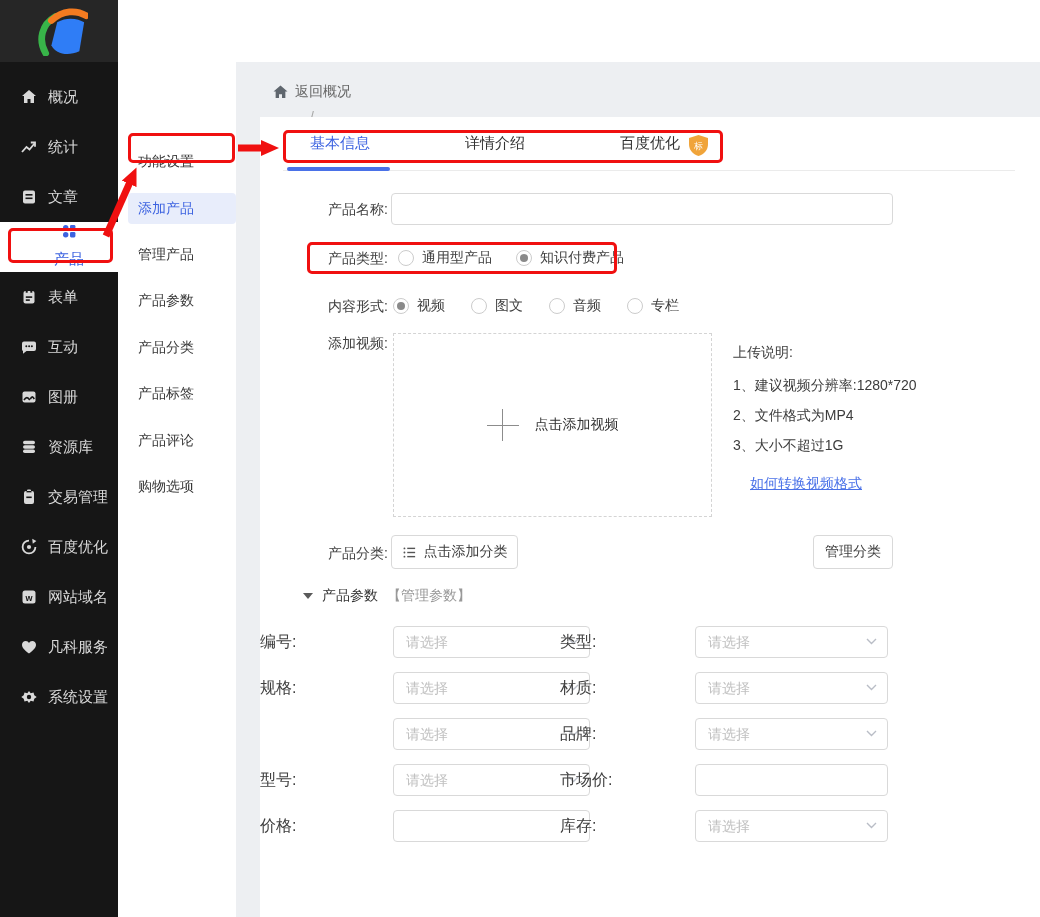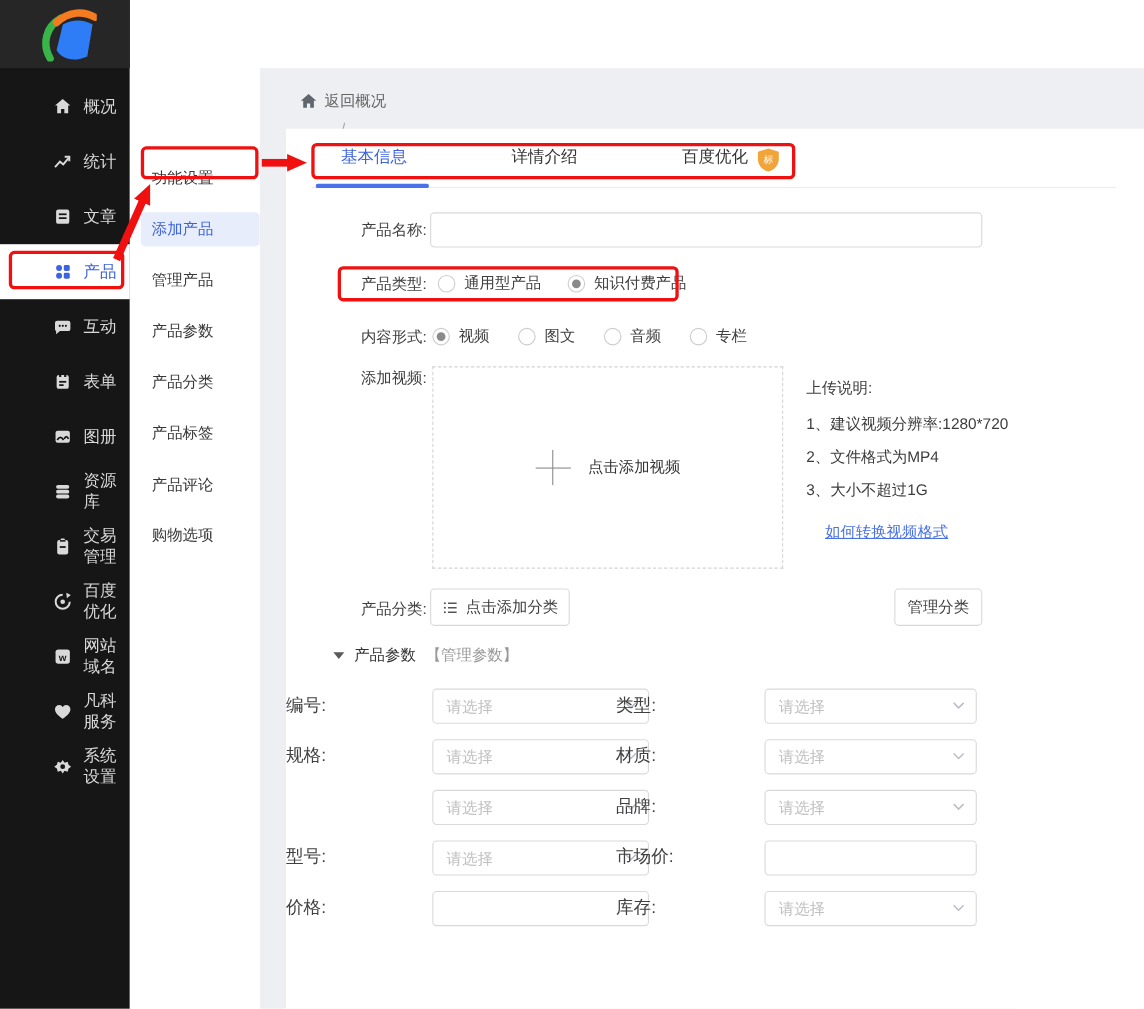--- a/index.html
+++ b/index.html
@@ -4,23 +4,23 @@
 <style>
   * { margin:0; padding:0; box-sizing:border-box; }
   html,body { width:1040px; height:917px; }
   body { font-family:"Liberation Sans","DejaVu Sans",sans-serif; position:relative; background:#fff; overflow:hidden; color:#333; }
 
   
   .sidebar { position:absolute; left:0; top:0; width:118px; height:917px; background:#161616; z-index:2; }
   .logo-band { position:absolute; left:0; top:0; width:118px; height:62px; background:#262626; }
   .logo { position:absolute; left:36px; top:8px; }
   .nav { position:absolute; left:0; top:72px; width:118px; }
-  .nav-item { height:50px; display:flex; align-items:center; padding-left:48px; gap:10px; color:#d9d9d9; font-size:15px; cursor:pointer; }
+  .nav-item { height:50px; display:flex; align-items:center; padding-left:20px; gap:10px; color:#d9d9d9; font-size:15px; cursor:pointer; }
   .nav-item .nicon { width:18px; height:18px; flex:0 0 18px; display:flex; }
-  .nav-item.active { background:#ffffff; color:#3d63e0; }
+  .nav-item.active { background:#ffffff; color:#3d63e0;flex-direction:column; }
 
   
   .submenu { position:absolute; left:118px; top:62px; width:118px; height:855px; background:#fff; z-index:2; }
   .submenu-inner { padding-top:77px; }
   .sub-item { height:46.4px; display:flex; align-items:center; padding-left:20px; font-size:14px; color:#383838; cursor:pointer; position:relative; }
   .sub-item.active { color:#3d63e0; }
   .sub-item.active::before { content:""; position:absolute; left:10px; right:0; top:8px; bottom:8px; background:#e8edfb; border-radius:4px; z-index:-1; }
   .sub-item span { position:relative; }
 
   
@@ -132,39 +132,39 @@
             <rect x="10" y="3" width="5.4" height="5.4" rx="1.3"></rect>
             <rect x="3" y="10" width="5.4" height="5.4" rx="2.7"></rect>
             <rect x="10" y="10" width="5.4" height="5.4" rx="1.3"></rect>
           </svg>
         </span>
       <span>产品</span>
     </div>
     <div class="nav-item">
       <span class="nicon">
           <svg viewBox="0 0 18 18" width="18" height="18">
-            <path d="M4 3.5 h10 a2 2 0 0 1 2 2 v5.5 a2 2 0 0 1 -2 2 h-7.5 l-3.5 2.8 v-2.8 a2 2 0 0 1 -1 -2 v-5.5 a2 2 0 0 1 2 -2 z" fill="currentColor"></path>
-            <circle cx="6.3" cy="8.2" r="1" fill="#161616"></circle>
-            <circle cx="9.1" cy="8.2" r="1" fill="#161616"></circle>
-            <circle cx="11.9" cy="8.2" r="1" fill="#161616"></circle>
-          </svg>
-        </span>
-      <span>互动</span>
-    </div>
-    <div class="nav-item">
-      <span class="nicon">
-          <svg viewBox="0 0 18 18" width="18" height="18">
             <rect x="3.5" y="3" width="11" height="12.5" rx="2" fill="currentColor"></rect>
             <rect x="5.7" y="1.5" width="2" height="3.2" fill="#161616"></rect>
             <rect x="10.3" y="1.5" width="2" height="3.2" fill="#161616"></rect>
             <rect x="5.8" y="8.3" width="6.4" height="1.6" fill="#161616"></rect>
             <rect x="5.8" y="11.3" width="4" height="1.6" fill="#161616"></rect>
           </svg>
         </span>
       <span>表单</span>
+    </div>
+    <div class="nav-item">
+      <span class="nicon">
+          <svg viewBox="0 0 18 18" width="18" height="18">
+            <path d="M4 3.5 h10 a2 2 0 0 1 2 2 v5.5 a2 2 0 0 1 -2 2 h-7.5 l-3.5 2.8 v-2.8 a2 2 0 0 1 -1 -2 v-5.5 a2 2 0 0 1 2 -2 z" fill="currentColor"></path>
+            <circle cx="6.3" cy="8.2" r="1" fill="#161616"></circle>
+            <circle cx="9.1" cy="8.2" r="1" fill="#161616"></circle>
+            <circle cx="11.9" cy="8.2" r="1" fill="#161616"></circle>
+          </svg>
+        </span>
+      <span>互动</span>
     </div>
     <div class="nav-item">
       <span class="nicon">
           <svg viewBox="0 0 18 18" width="18" height="18">
             <rect x="2.5" y="3.5" width="13" height="11" rx="2" fill="currentColor"></rect>
             <path d="M4 12 C6 8.8 7.8 8.8 9.8 12" stroke="#161616" stroke-width="1.6" fill="none"></path>
             <path d="M10.3 11 C11.8 8.2 12.8 8.2 14.3 11" stroke="#161616" stroke-width="1.6" fill="none"></path>
           </svg>
         </span>
       <span>图册</span>

